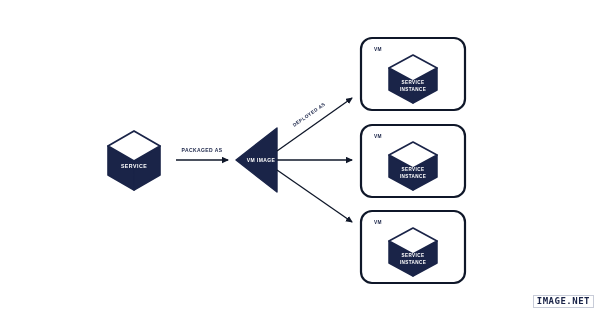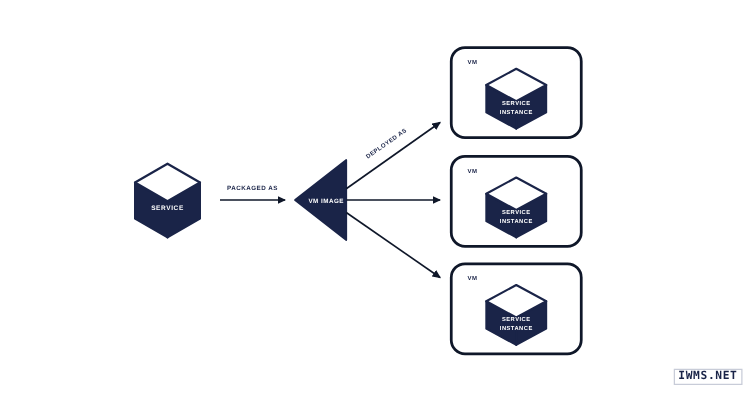--- a/index.html
+++ b/index.html
@@ -116,13 +116,13 @@
       <path d="M389,241 L389,263 L413,276 L413,254 Z" fill="#1a2448" stroke="#1a2448" stroke-width="1.5" stroke-linejoin="round"></path>
       <path d="M413,254 L413,276 L437,263 L437,241 Z" fill="#1a2448" stroke="#1a2448" stroke-width="1.5" stroke-linejoin="round"></path>
       <path d="M389,241 L413,228 L437,241 L413,254 Z" fill="#ffffff" stroke="#1a2448" stroke-width="1.7" stroke-linejoin="round"></path>
       <text x="413" y="257" class="cube-label" font-size="4.6" letter-spacing="0.4" text-anchor="middle">SERVICE</text>
       <text x="413" y="264" class="cube-label" font-size="4.6" letter-spacing="0.4" text-anchor="middle">INSTANCE</text>
     </g>
   </g>
 
 </svg>
 
-<div class="watermark">IWMS.NET</div>
+<div class="watermark">IMAGE.NET</div>
 
 </body></html>

